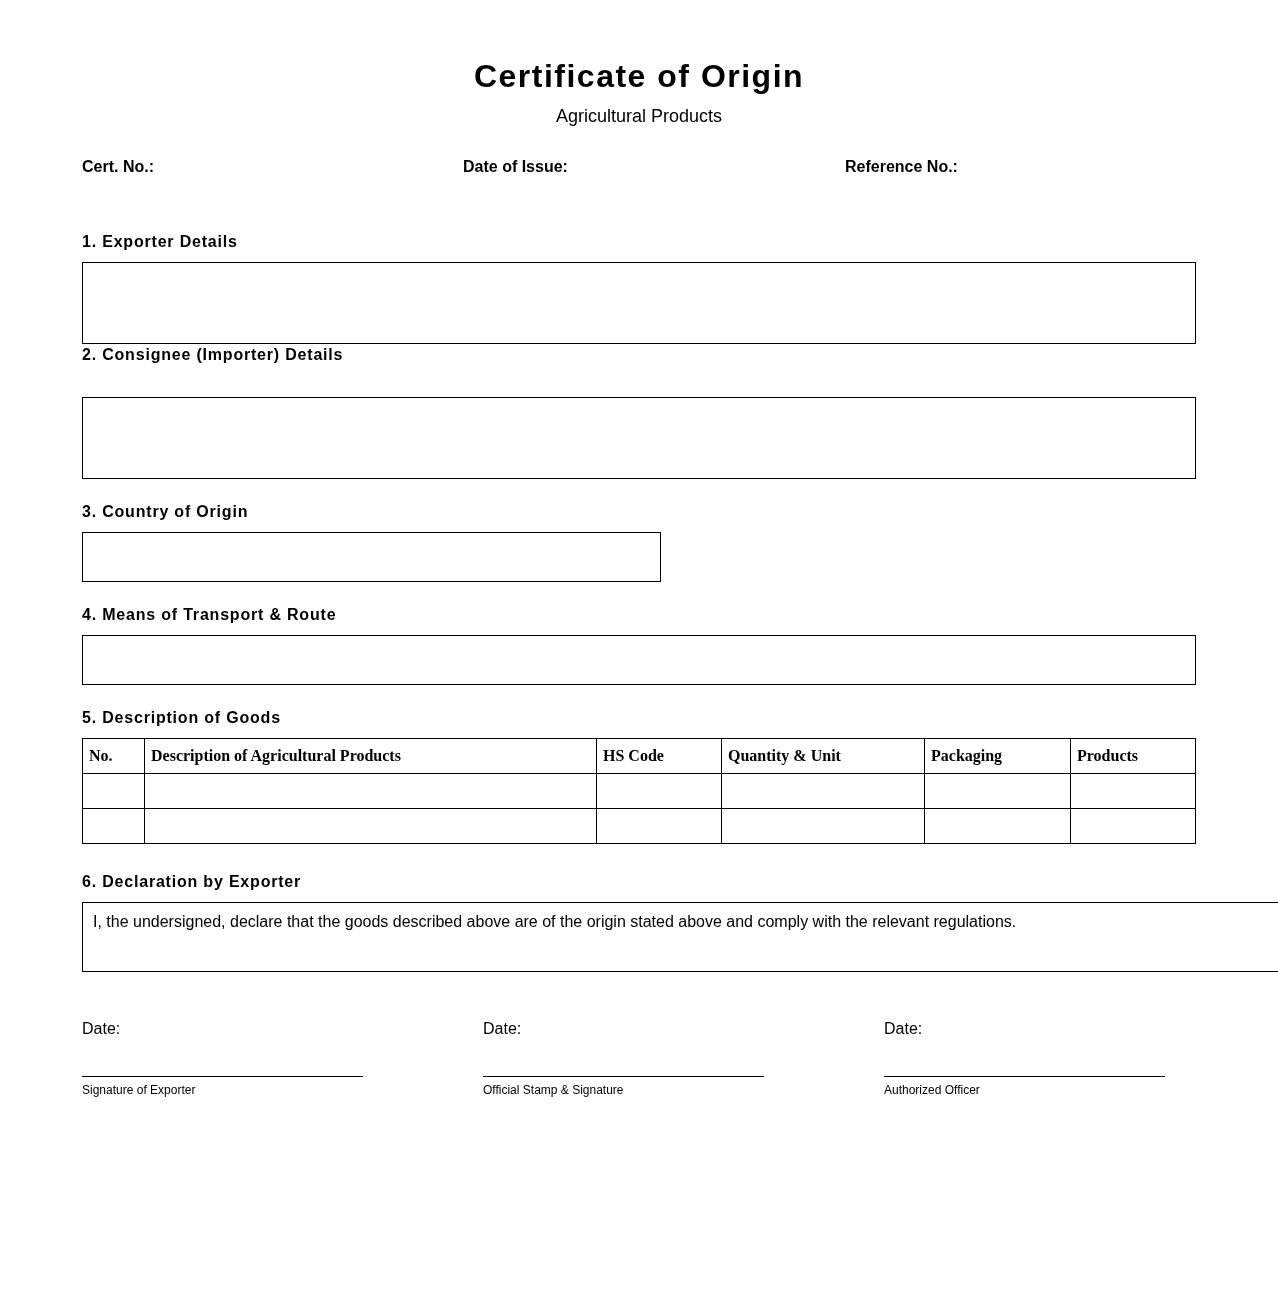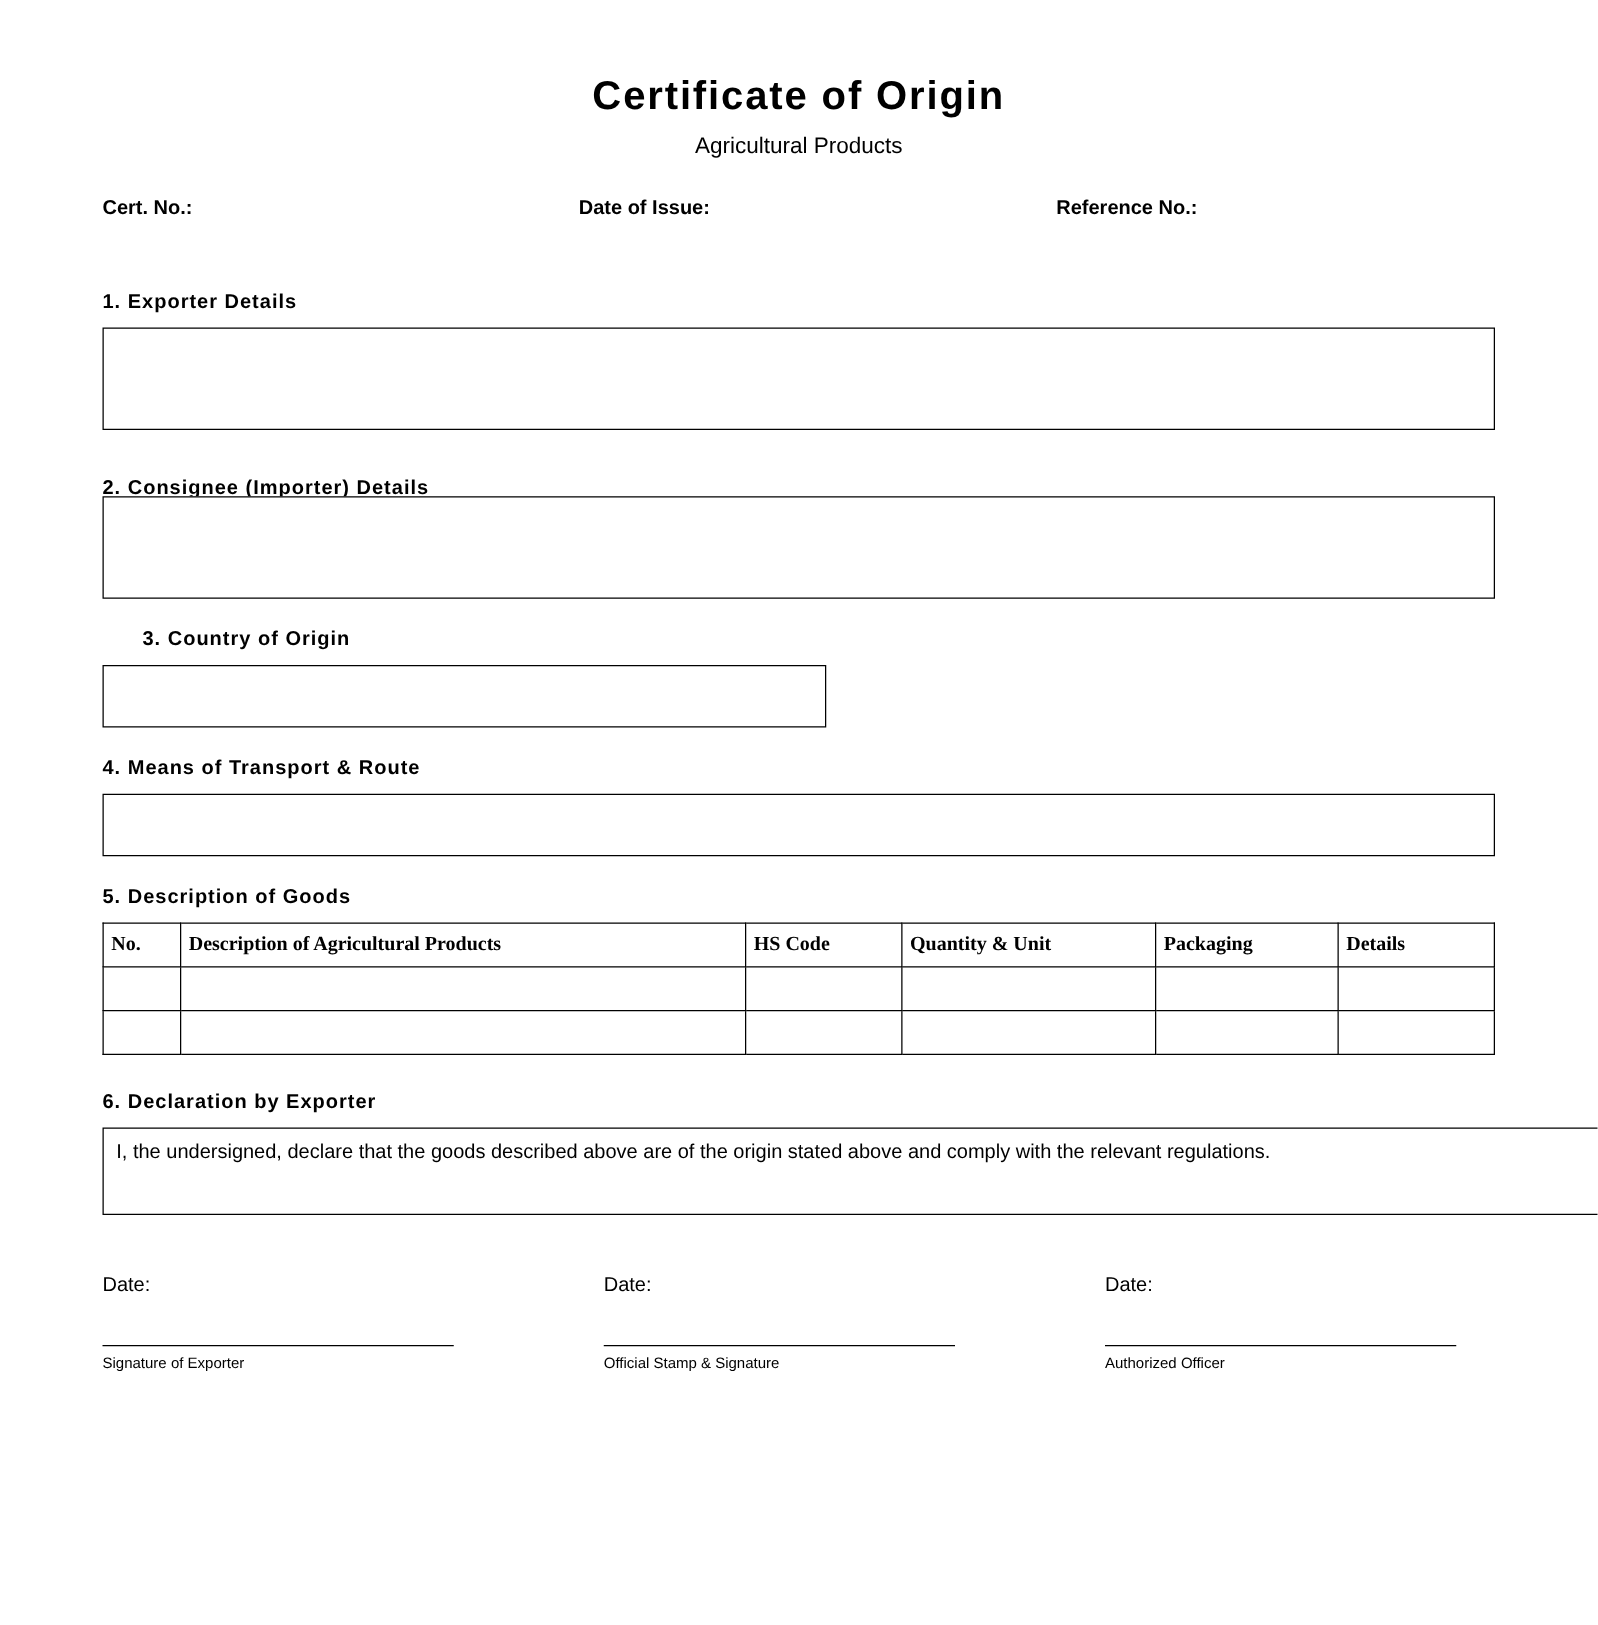--- a/index.html
+++ b/index.html
@@ -62,39 +62,39 @@
     </div>
     <div class="meta-item" style="left:763px;">
       <span>Reference No.:</span>
       <span></span>
     </div>
   </div>
 
   <div class="section-label" style="top:233px;">1. Exporter Details</div>
   <div class="box" style="top:262px; width:1114px; height:82px;"></div>
 
-  <div class="section-label" style="top:346px;margin-top:36px;">2. Consignee (Importer) Details</div>
+  <div class="section-label" style="top:346px;">2. Consignee (Importer) Details</div>
   <div class="box" style="top:397px; width:1114px; height:82px;"></div>
 
-  <div class="section-label" style="top:503px;margin-left:32px;">3. Country of Origin</div>
+  <div class="section-label" style="top:503px;">3. Country of Origin</div>
   <div class="box" style="top:532px; width:579px; height:50px;"></div>
 
   <div class="section-label" style="top:606px;">4. Means of Transport &amp; Route</div>
   <div class="box" style="top:635px; width:1114px; height:50px;"></div>
 
   <div class="section-label" style="top:709px;">5. Description of Goods</div>
   <table class="goods">
     <thead>
       <tr>
         <th style="width:62px;">No.</th>
         <th style="width:452px;margin-left:20px;">Description of Agricultural Products</th>
         <th style="width:125px;">HS Code</th>
         <th style="width:203px;">Quantity &amp; Unit</th>
         <th style="width:146px;">Packaging</th>
-        <th>Details</th>
+        <th>Products</th>
       </tr>
     </thead>
     <tbody>
       <tr>
         <td></td>
         <td></td>
         <td></td>
         <td></td>
         <td></td>
         <td></td>

